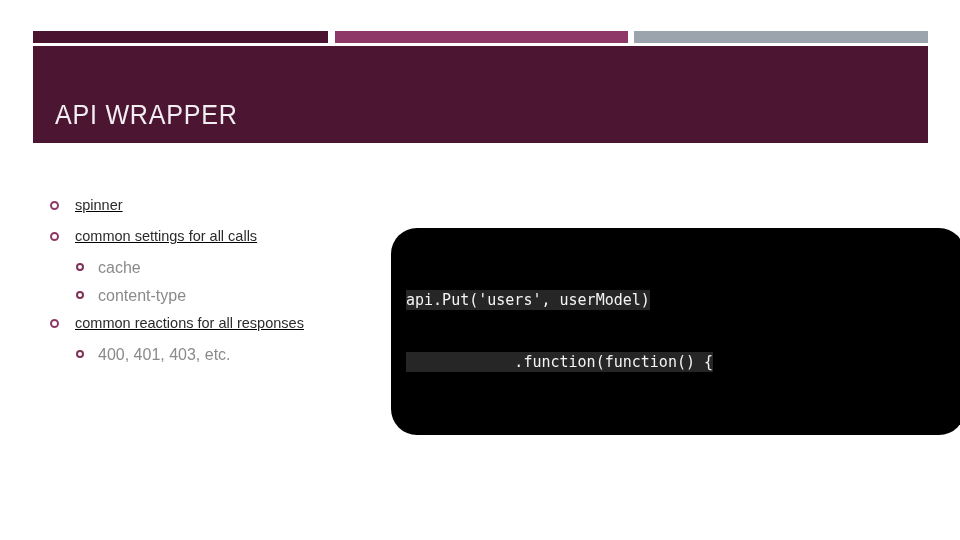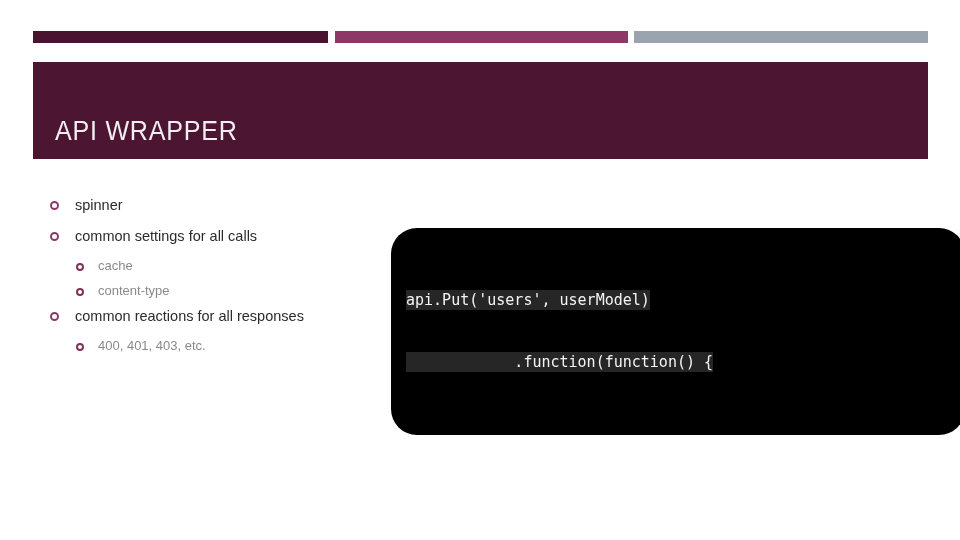--- a/index.html
+++ b/index.html
@@ -34,21 +34,20 @@
   .accent-seg.gray   { flex: 1 1 auto; background: #9BA4AD; }
 
   
   .title-band {
     position: absolute;
     left: 33px;
     top: 46px;
     width: 895px;
     height: 97px;
     background: #4C1532;
-    margin-top: 16px;
   }
   .title-text {
     position: absolute;
     left: 22px;
     bottom: 12px;
     color: #F2EEF1;
     font-size: 27px;
     font-weight: 300;
     letter-spacing: 0.8px;
     font-family: "Liberation Sans Narrow", "Liberation Sans", sans-serif;
@@ -64,20 +63,21 @@
     top: 196px;
     width: 345px;
   }
   .bullet-row {
     display: flex;
     align-items: flex-start;
   }
   .bullet-row.lvl1 {
     margin-bottom: 13px;
     padding-left: 0;
+    text-decoration: underline;
   }
   .bullet-row.lvl2 {
     margin-bottom: 8px;
     padding-left: 26px;
   }
   .bullet-mark {
     flex: 0 0 auto;
     border-radius: 50%;
     box-sizing: border-box;
   }
@@ -97,21 +97,21 @@
   }
   .bullet-text {
     line-height: 1.25;
   }
   .lvl1 .bullet-text {
     font-size: 14.5px;
     color: #2B2B2B;
     font-weight: 400;
   }
   .lvl2 .bullet-text {
-    font-size: 13px;
+    font-size: 16px;
     color: #8A8A8A;
     font-weight: 400;
     text-align: center;
   }
 
   
   .code-panel {
     position: absolute;
     left: 391px;
     top: 228px;

